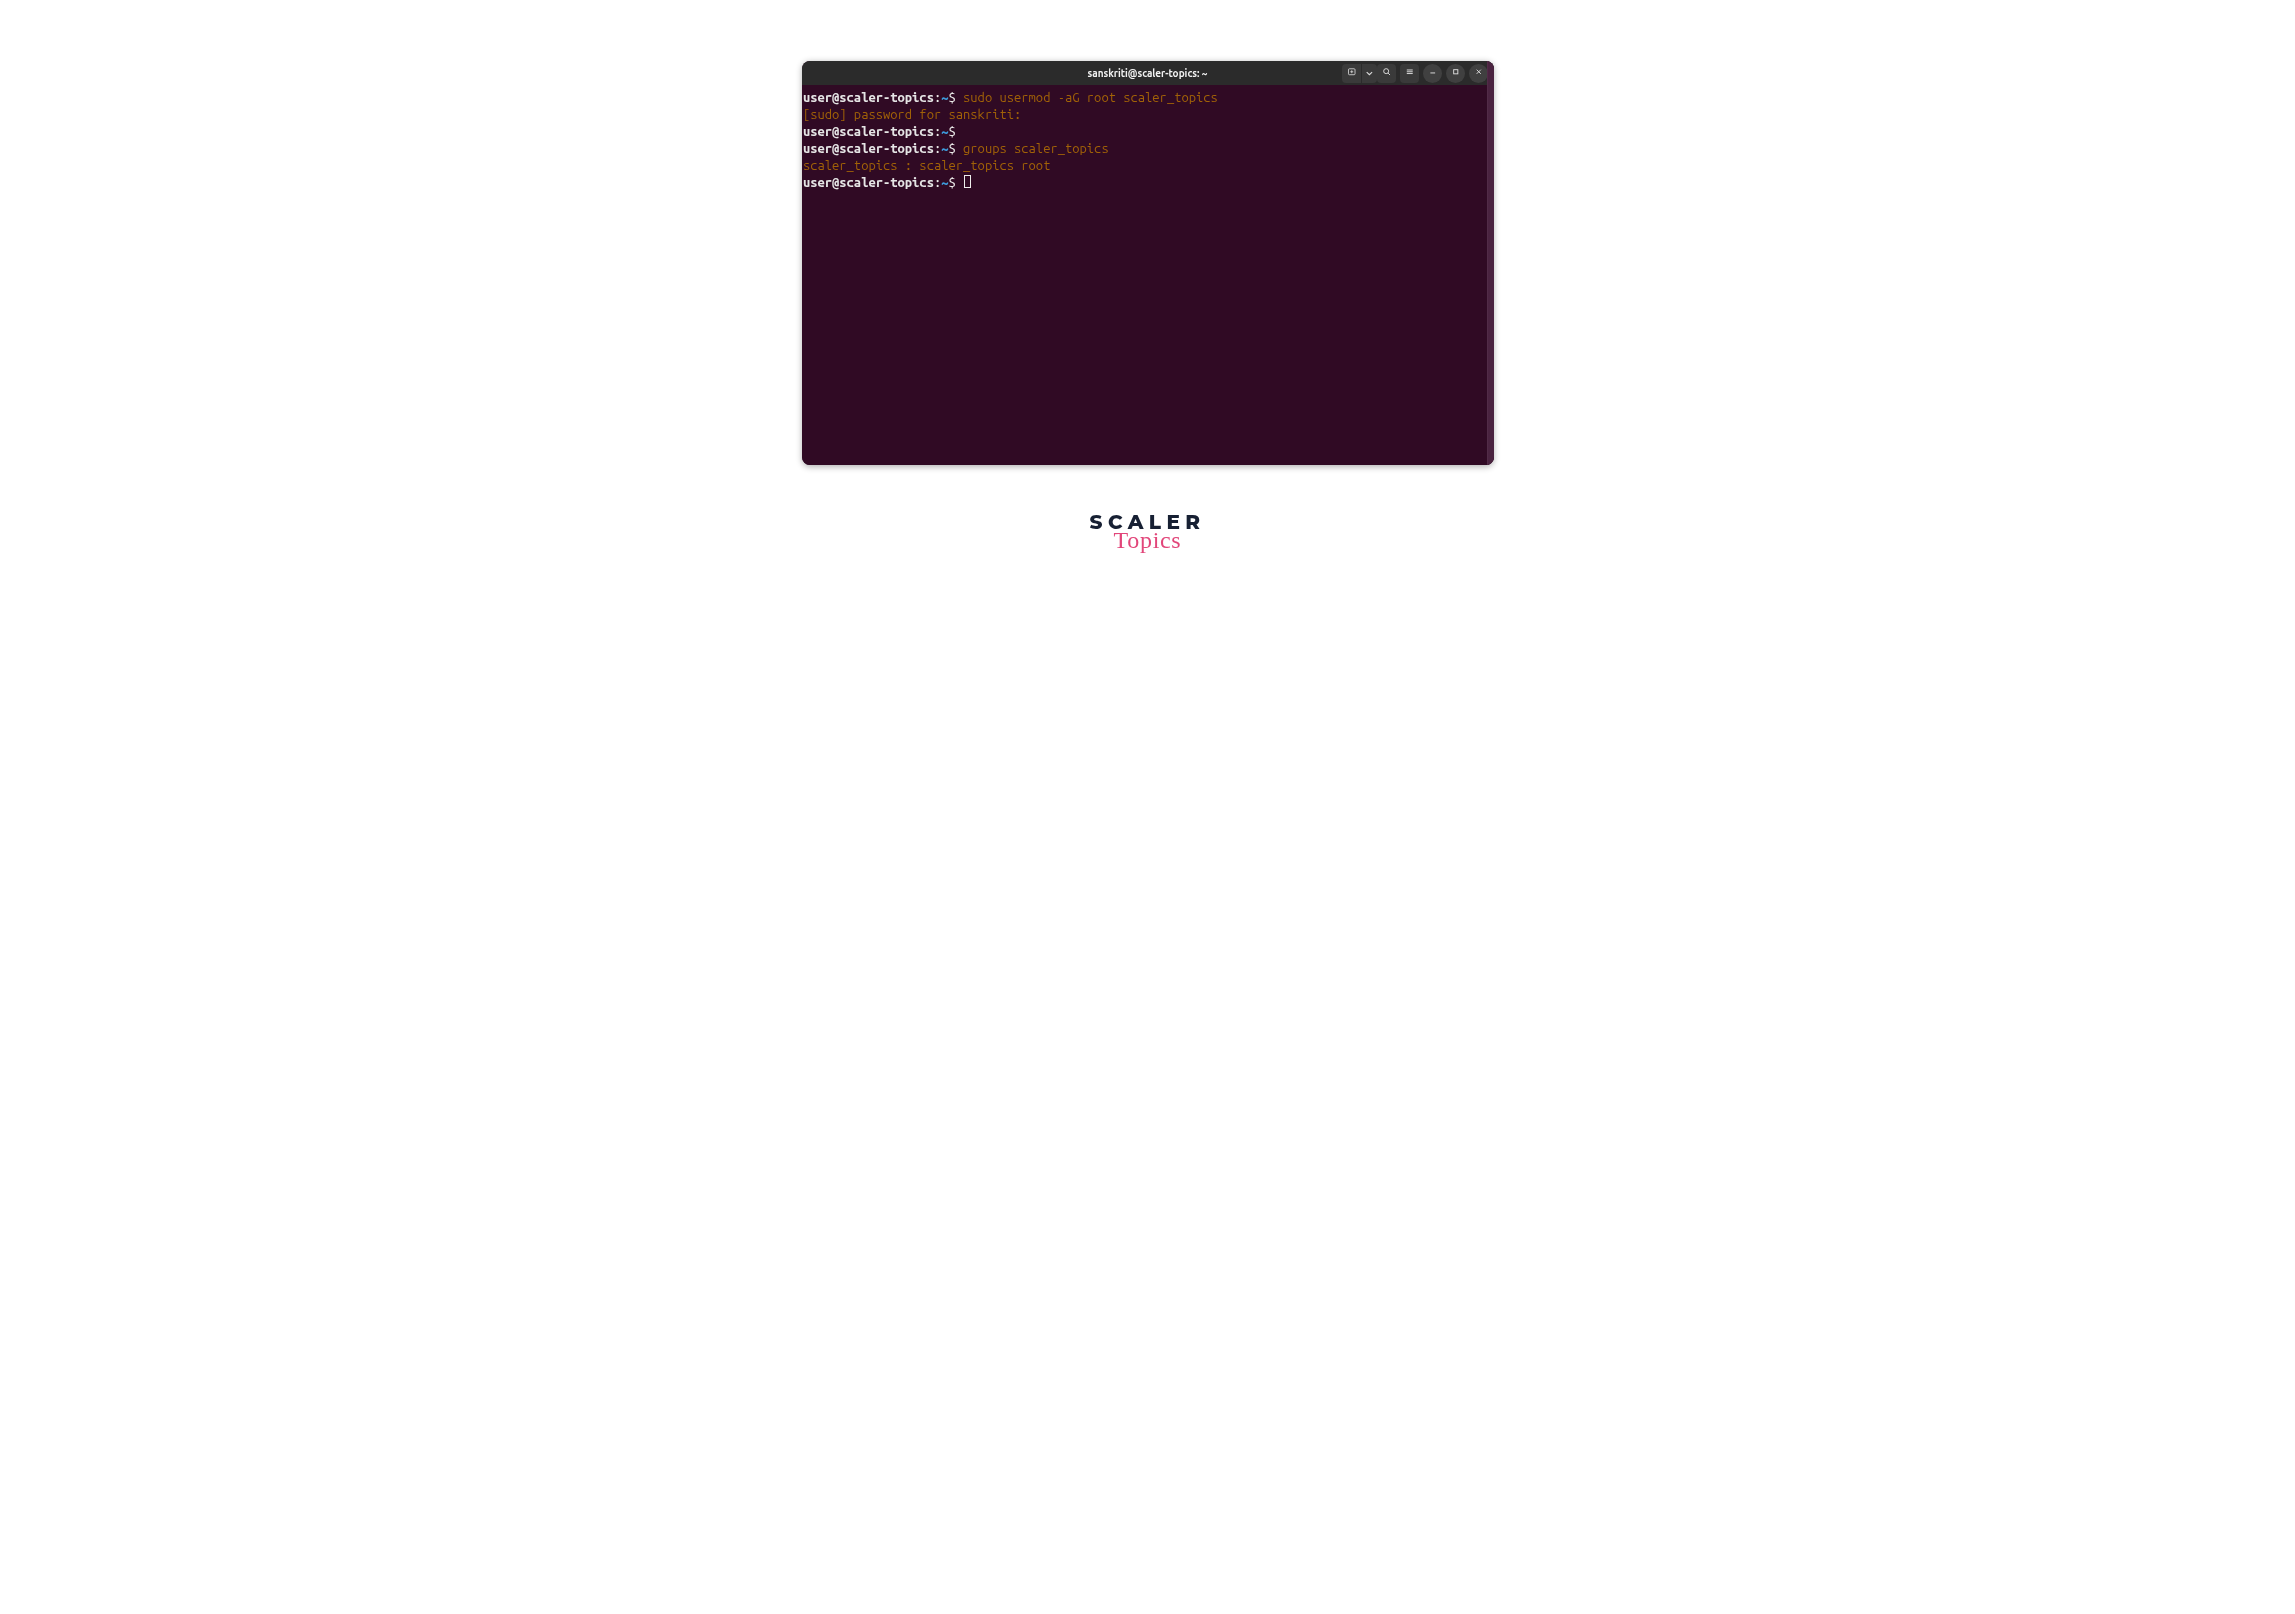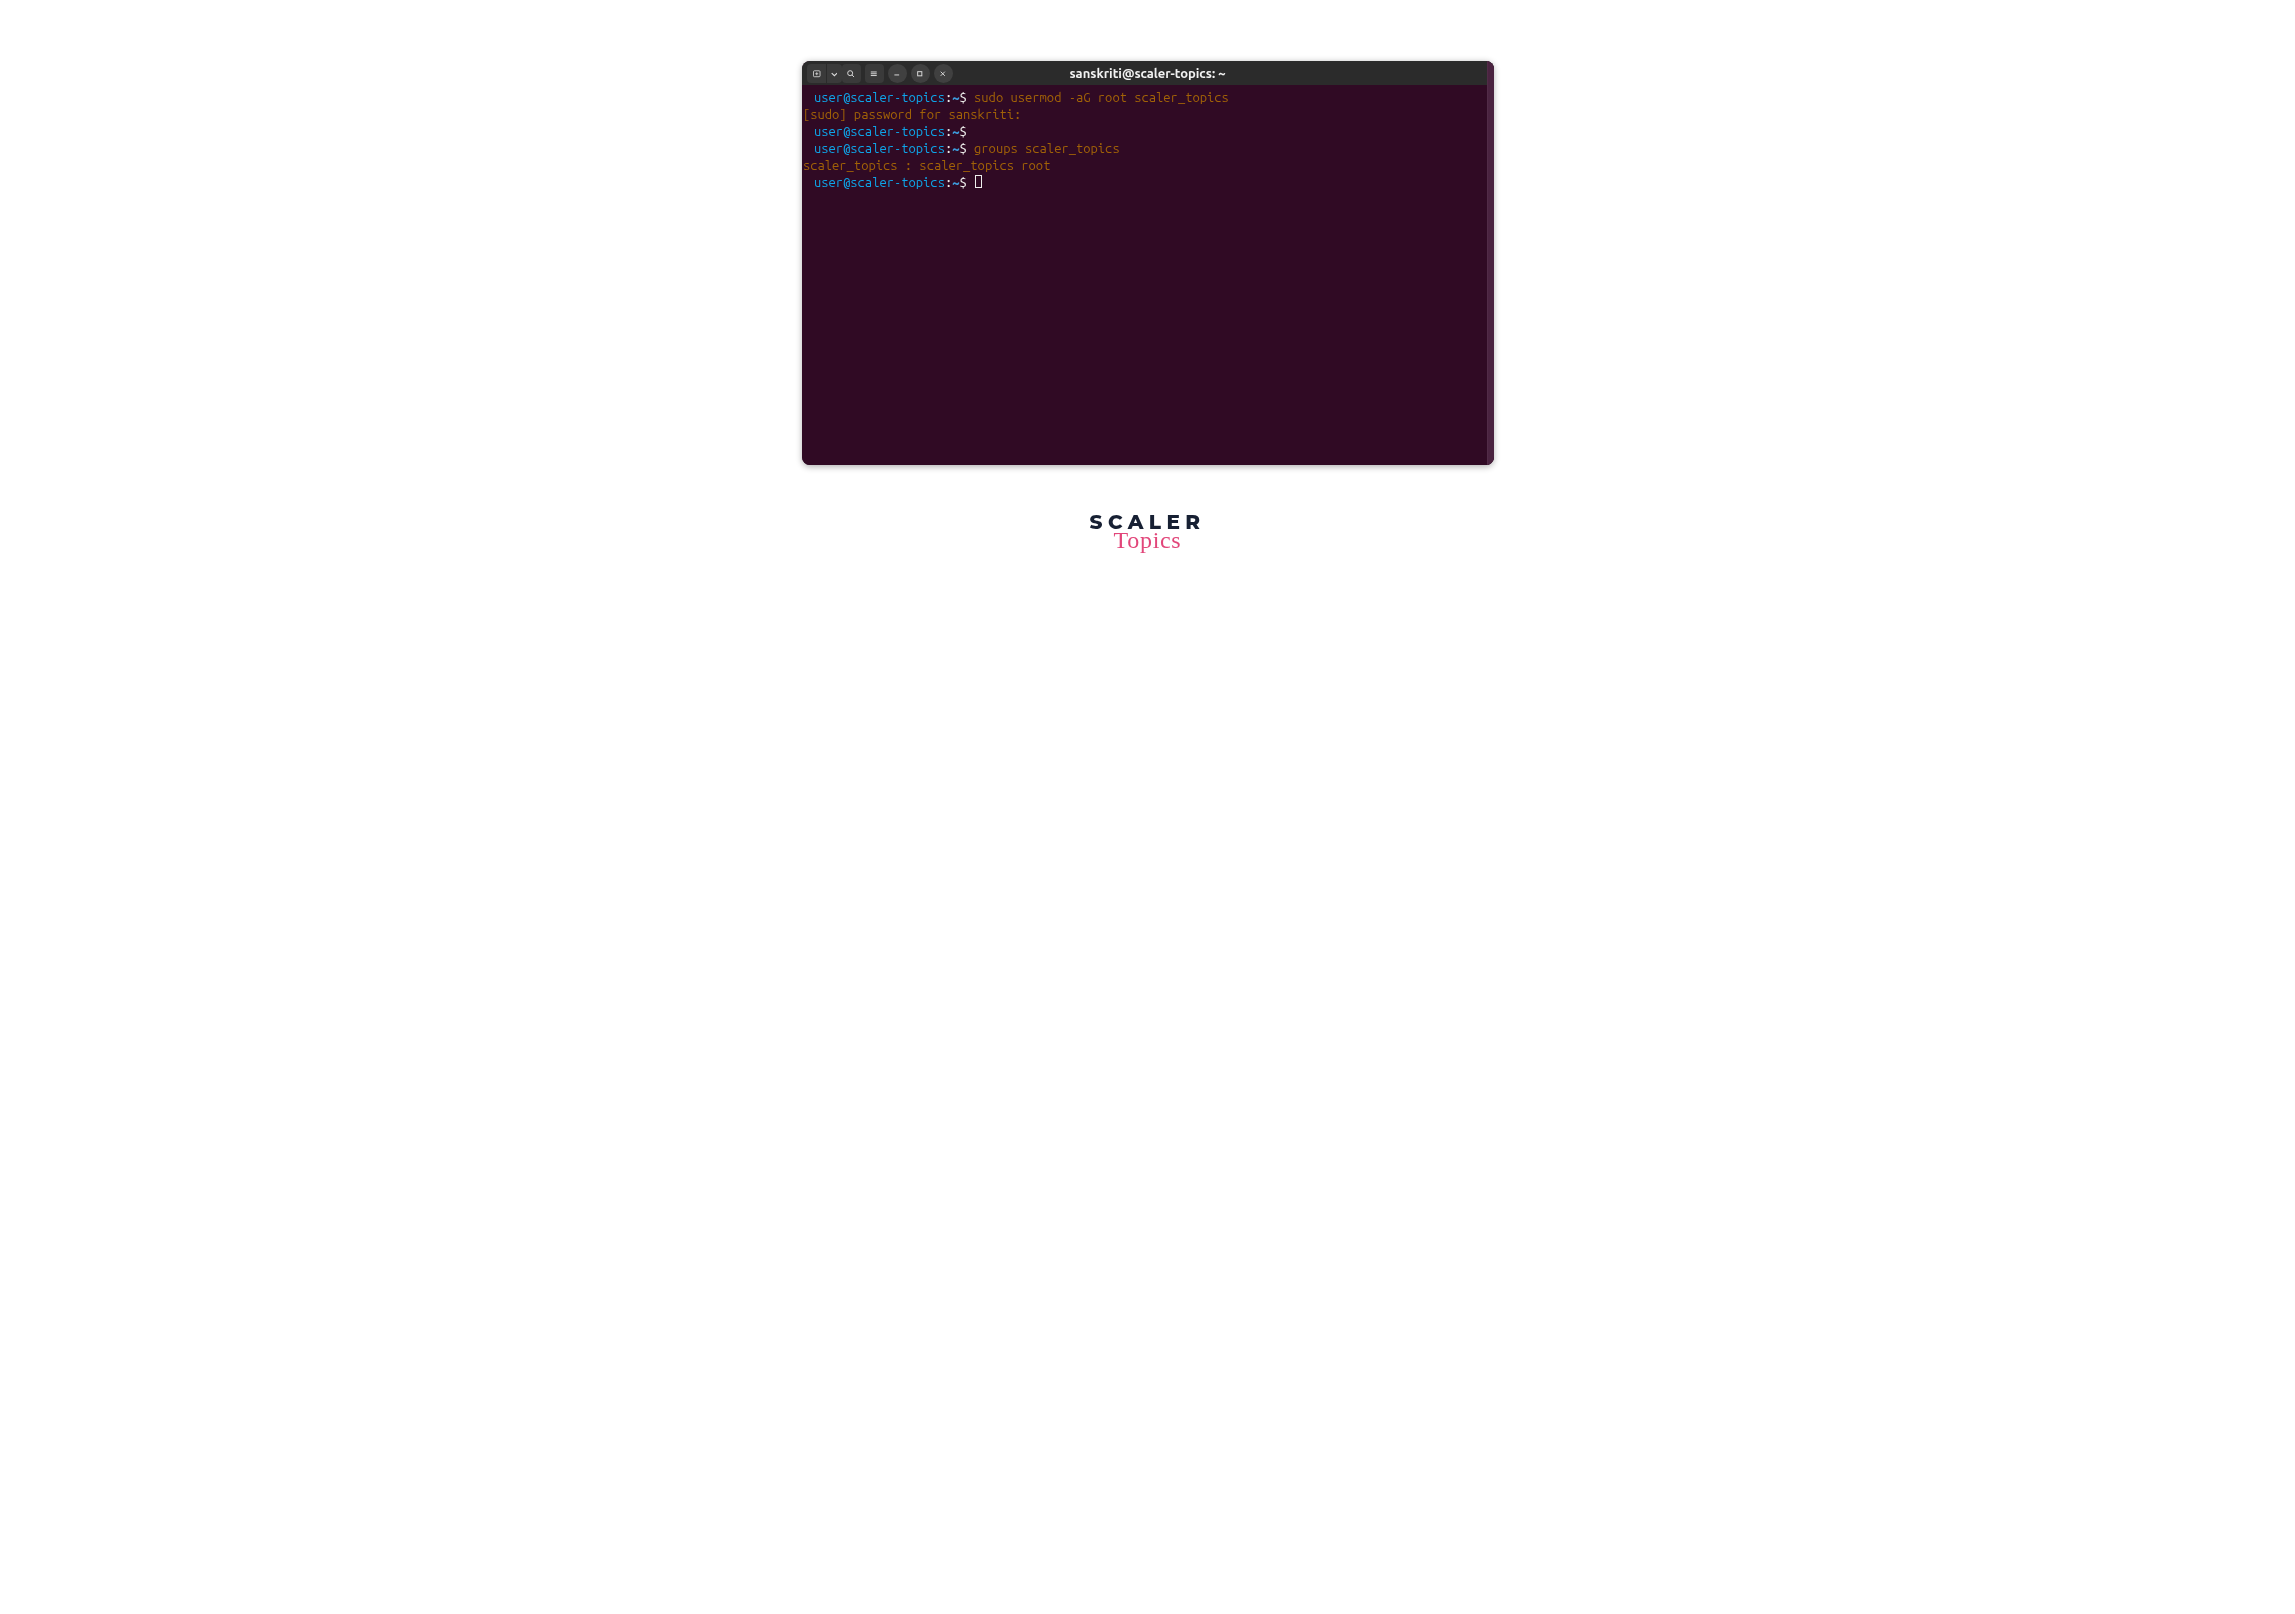--- a/index.html
+++ b/index.html
@@ -21,25 +21,25 @@
     box-shadow: 0 1.4px 6.8px rgba(0,0,0,0.3);
     display: flex;
     flex-direction: column;
     position: relative;
   }
   .titlebar {
     height: 24px;
     background: #2b2b2b;
     display: flex;
     align-items: center;
-    justify-content: flex-start;
+    justify-content: flex-end;
     padding: 0 5.4px;
     color: #e6e6e6;
     font-family: "Ubuntu", "Segoe UI", sans-serif;
-    font-size: 13px;
+    font-size: 10px;
   }
   .titlebar-left, .titlebar-right {
     display: flex;
     align-items: center;
     gap: 4px;
   }
   .titlebar-center {
     position: absolute;
     left: 0; right: 0;
     text-align: center;
@@ -85,21 +85,21 @@
     font-family: "Ubuntu Mono", "DejaVu Sans Mono", Menlo, Consolas, monospace;
     white-space: pre;
   }
   .terminal-scrollbar{
     position:absolute;
     top:0; right:0; bottom:0;
     width:6.8px;
     background:#4a2340;
     border-left:0.7px solid rgba(255,255,255,0.04);
   }
-  .prompt-user { color: #0ea5e9; font-weight:normal;padding-left:11px; }
+  .prompt-user { color: #e5e5e5; font-weight:bold; }
   .prompt-colon { color: #eeeeec; }
   .prompt-path { color: #3d9bdb; font-weight:bold; }
   .prompt-dollar { color: #eeeeec; }
   .cmd-text { color: #a16207; }
   .cursor-block {
     display:inline-block;
     width:6.8px; height:13.5px;
     border:0.7px solid #eeeeec;
     vertical-align: -1.4px;
     margin-left:0.7px;

